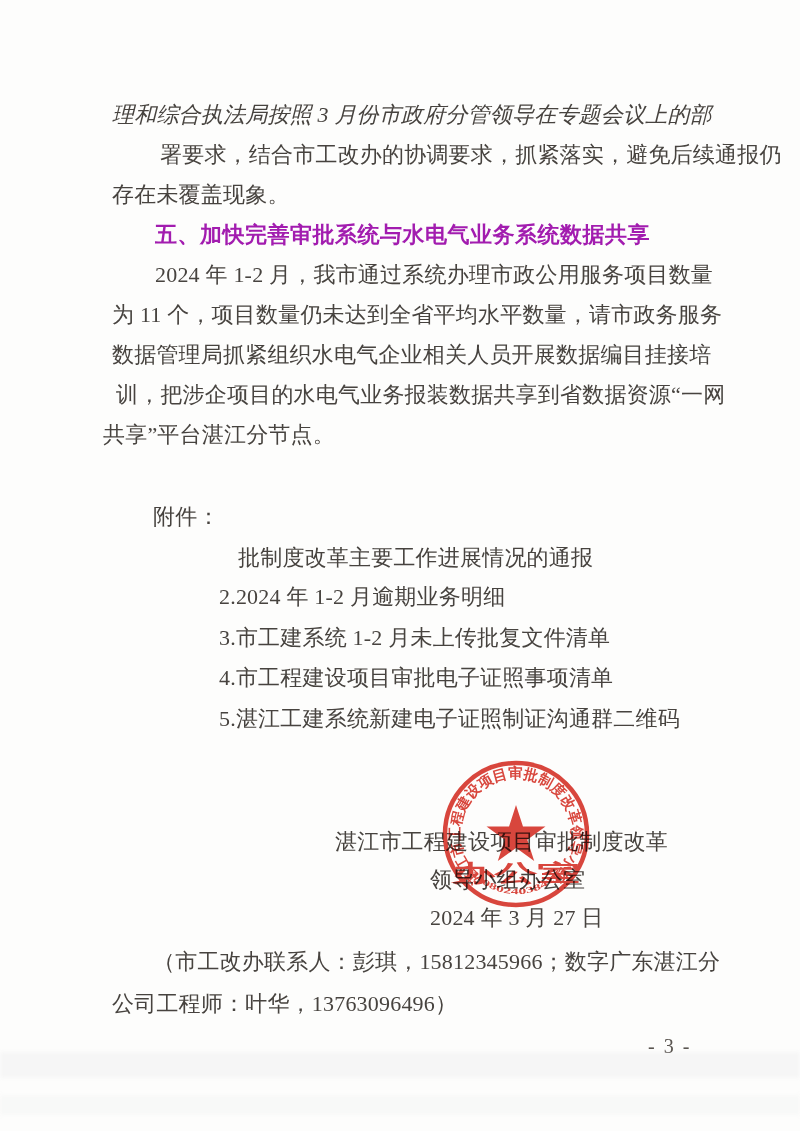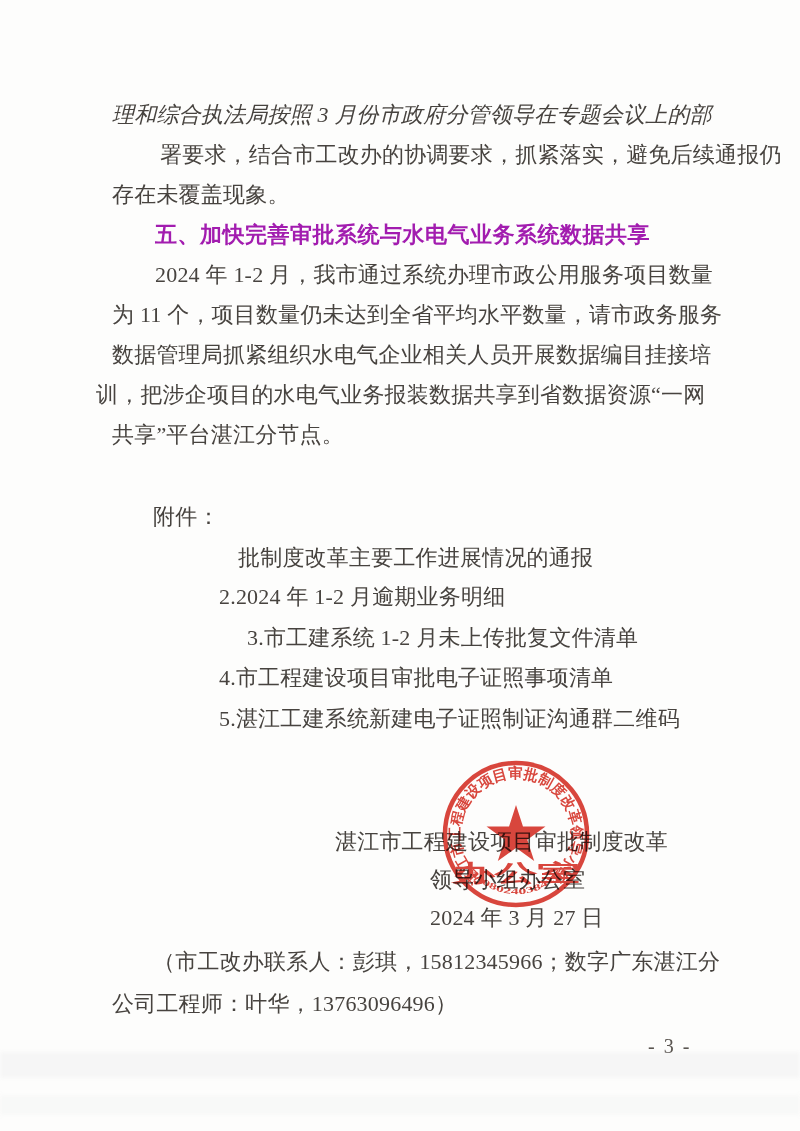--- a/index.html
+++ b/index.html
@@ -60,27 +60,27 @@
 
   <div class="line" style="left:112px; top:95px;font-style:italic;">理和综合执法局按照 3 月份市政府分管领导在专题会议上的部</div>
   <div class="line" style="left:112px; top:135px;margin-left:48px;">署要求，结合市工改办的协调要求，抓紧落实，避免后续通报仍</div>
   <div class="line" style="left:112px; top:175px;">存在未覆盖现象。</div>
 
   <div class="line heading" style="left:155px; top:215px;">五、加快完善审批系统与水电气业务系统数据共享</div>
 
   <div class="line" style="left:155px; top:255px;">2024 年 1-2 月，我市通过系统办理市政公用服务项目数量</div>
   <div class="line" style="left:112px; top:295px;">为 11 个，项目数量仍未达到全省平均水平数量，请市政务服务</div>
   <div class="line" style="left:112px; top:335px;">数据管理局抓紧组织水电气企业相关人员开展数据编目挂接培</div>
-  <div class="line" style="left:96px; top:375px;text-align:right;">训，把涉企项目的水电气业务报装数据共享到省数据资源“一网</div>
-  <div class="line" style="left:112px; top:415px;">共享”平台湛江分节点。</div>
+  <div class="line" style="left:116px; top:375px;text-align:right;">训，把涉企项目的水电气业务报装数据共享到省数据资源“一网</div>
+  <div class="line" style="left:103px; top:415px;">共享”平台湛江分节点。</div>
 
   <div class="line" style="left:153px; top:497px;">附件：</div>
   <div class="line" style="left:238px; top:538px;">批制度改革主要工作进展情况的通报</div>
   <div class="line" style="left:219px; top:577px;">2.2024 年 1-2 月逾期业务明细</div>
-  <div class="line" style="left:219px; top:618px;margin-left:28px;">3.市工建系统 1-2 月未上传批复文件清单</div>
+  <div class="line" style="left:219px; top:618px;">3.市工建系统 1-2 月未上传批复文件清单</div>
   <div class="line" style="left:219px; top:658px;">4.市工程建设项目审批电子证照事项清单</div>
   <div class="line" style="left:219px; top:699px;">5.湛江工建系统新建电子证照制证沟通群二维码</div>
 
   <div class="line" style="left:335px; top:822px;">湛江市工程建设项目审批制度改革</div>
   <div class="line" style="left:430px; top:860px;">领导小组办公室</div>
   <div class="line" style="left:430px; top:898px;">2024 年 3 月 27 日</div>
 
   <svg class="stamp" viewBox="-81 -81 162 162" aria-hidden="true">
     <circle r="71" fill="none" stroke="#d8382e" stroke-width="4.5"></circle>
     <path id="sealRingPath" d="M -34.5 44.1 A 56 56 0 1 1 34.5 44.1" fill="none"></path>

